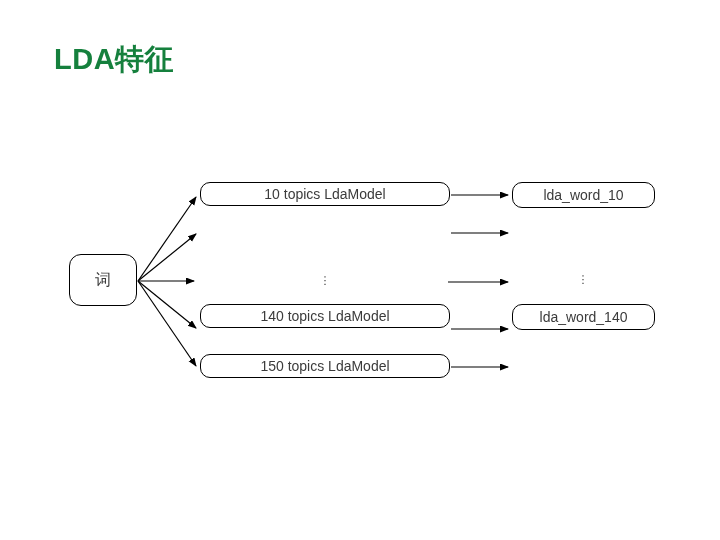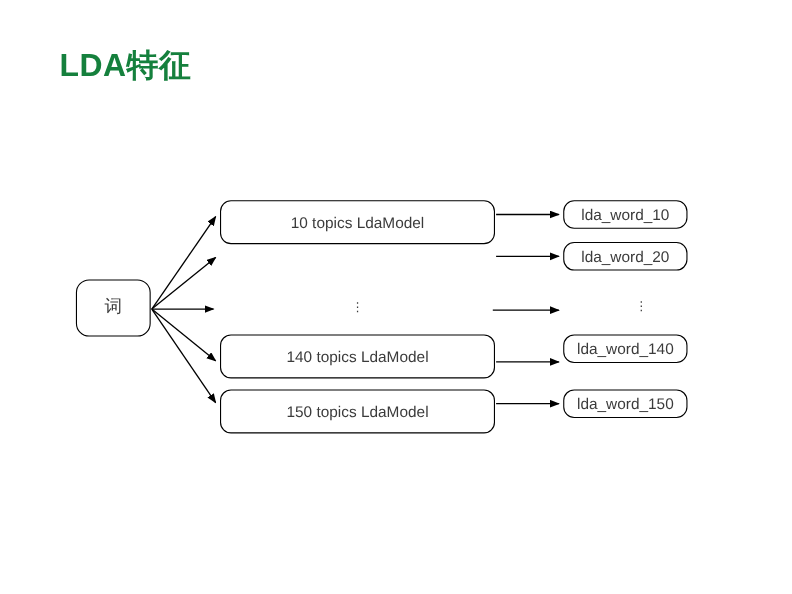--- a/index.html
+++ b/index.html
@@ -48,26 +48,26 @@
     left: 69px;
     top: 254px;
     width: 68px;
     height: 52px;
     border-radius: 12px;
     font-size: 16px;
   }
   .model-node {
     left: 200px;
     width: 250px;
-    height: 40px;
+    height: 24px;
     border-radius: 10px;
   }
   .result-node {
     left: 512px;
-    width: 113px;
+    width: 143px;
     height: 26px;
     border-radius: 10px;
   }
   .row-1 { top: 182px; }
   .row-2 { top: 220px; }
   .row-3 { top: 304px; }
   .row-4 { top: 354px; border-radius: 10px; }
   .ellipsis {
     position: absolute;
     width: 12px;
@@ -122,26 +122,20 @@
   <div class="node model-node row-3">
     <span>140 topics LdaModel</span>
   </div>
   <div class="node model-node row-4">
     <span>150 topics LdaModel</span>
   </div>
 
   <div class="node result-node row-1">
     <span>lda_word_10</span>
   </div>
-  <div class="node result-node row-2">
-    <span>lda_word_20</span>
-  </div>
   <div class="node result-node row-3">
     <span>lda_word_140</span>
-  </div>
-  <div class="node result-node row-4">
-    <span>lda_word_150</span>
   </div>
 
   <span class="ellipsis ellipsis-mid">⋮</span>
   <span class="ellipsis ellipsis-right">⋮</span>
 
 </div>
 
 </body></html>

